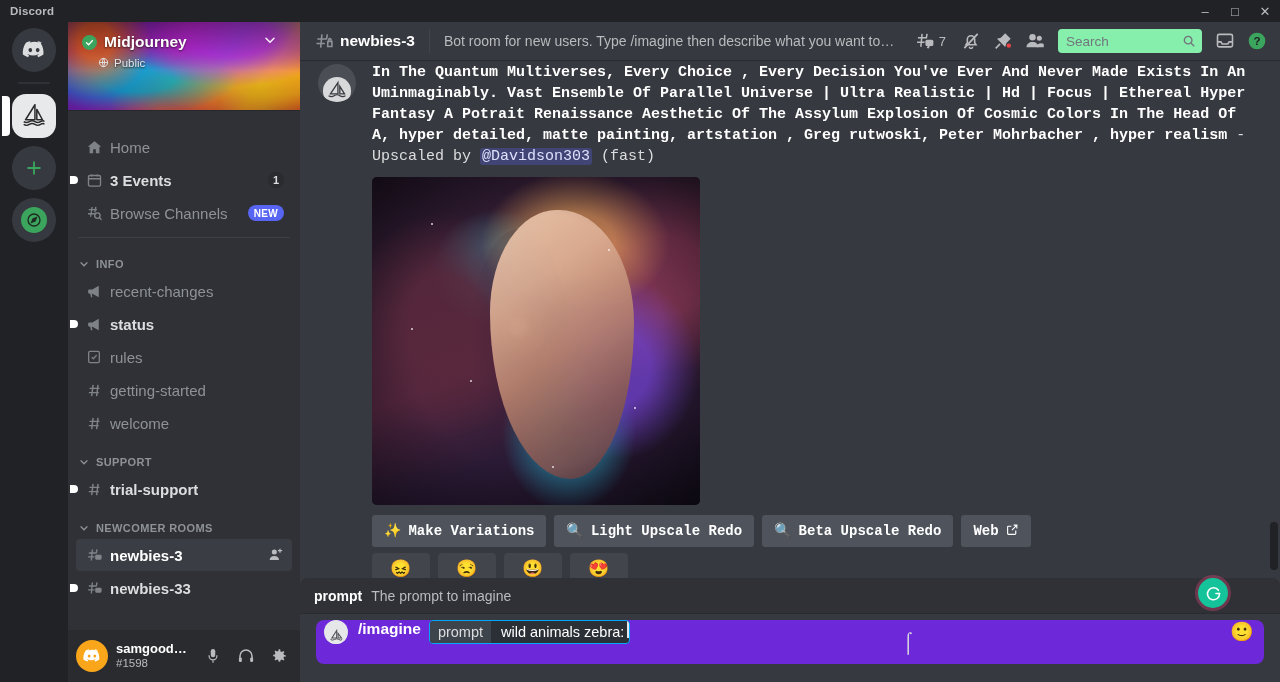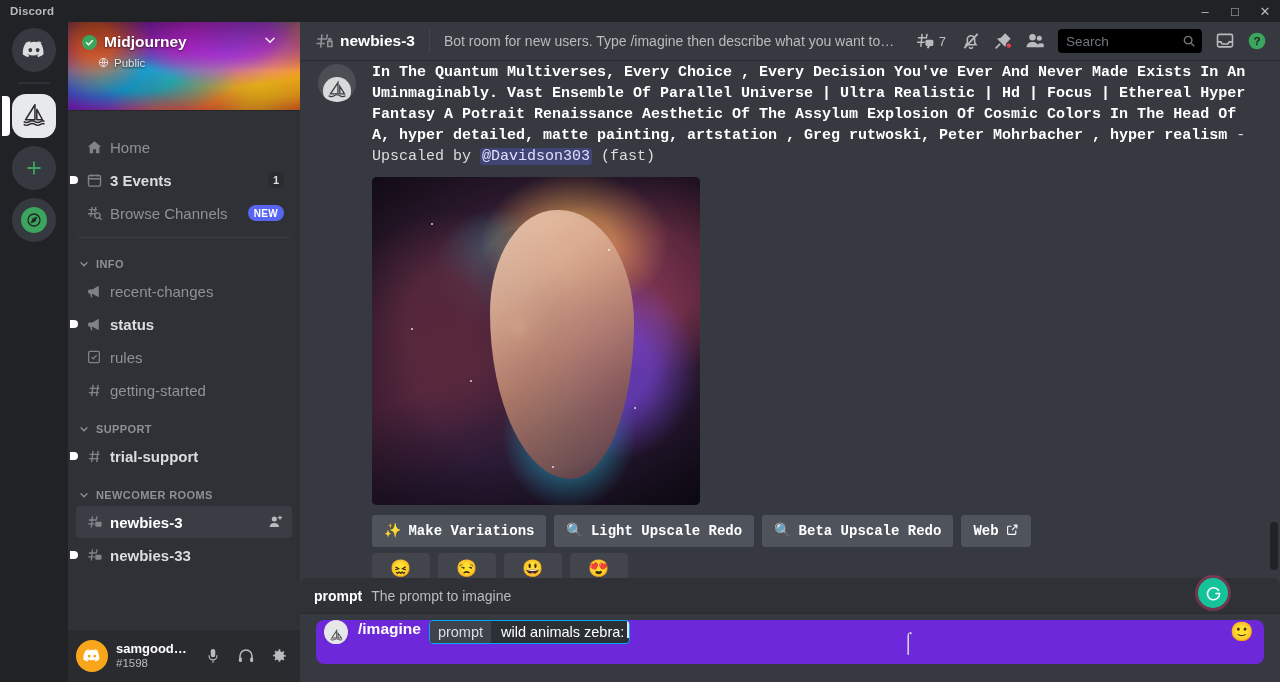--- a/index.html
+++ b/index.html
@@ -145,21 +145,21 @@
   #chan-name { color: #fff; font-size: 15.5px; font-weight: bold; }
   #chan-sep { width: 1px; height: 24px; background: #42454a; margin: 0 14px; }
   #chan-topic {
     color: #b9bbbe; font-size: 14px; white-space: nowrap; overflow: hidden;
     text-overflow: ellipsis; max-width: 452px;
   }
   #chan-actions { margin-left: auto; display: flex; align-items: center; gap: 2px; }
   .hdr-btn { width: 30px; height: 30px; display: flex; align-items: center; justify-content: center; color: #b9bbbe; border-radius: 4px; position: relative; }
   .threads-count { color: #b9bbbe; font-size: 13px; margin: 0 8px 0 -3px; }
   #search-box {
-    width: 144px; height: 24px; background: #000000; border-radius: 4px;
+    width: 144px; height: 24px; background: #86efac; border-radius: 4px;
     display: flex; align-items: center; padding: 0 6px 0 8px; margin: 0 6px;
   }
   #search-placeholder { color: #72767d; font-size: 13.5px; }
   #search-icon { margin-left: auto; color: #72767d; display: flex; }
   .help-btn { color: #3ba55d; }
 
   
   #messages { flex: 1 1 auto; position: relative; overflow: hidden; }
   #msg-scroll { position: absolute; inset: 0; padding: 0 16px 0 0; }
   .message { display: flex; padding: 2px 16px 0 16px; position: relative; }
@@ -425,20 +425,28 @@
 
       <div class="nav-row">
         <span class="ico">
           <svg width="17" height="17" viewBox="0 0 24 24" fill="none" stroke="currentColor" stroke-width="2">
               <path d="M5 9h14M4 15h14M10 4 8 20M17 4l-2 16"></path>
             </svg>
         </span>
         <span class="lbl">getting-started</span>
       </div>
 
+      <div class="nav-row">
+        <span class="ico">
+          <svg width="17" height="17" viewBox="0 0 24 24" fill="none" stroke="currentColor" stroke-width="2">
+              <path d="M5 9h14M4 15h14M10 4 8 20M17 4l-2 16"></path>
+            </svg>
+        </span>
+        <span class="lbl">welcome</span>
+      </div>
 
       <div class="cat-row">
         <svg width="12" height="12" viewBox="0 0 24 24" fill="none" stroke="currentColor" stroke-width="2.5" stroke-linecap="round">
             <path d="M6 9.5 12 15.5 18 9.5"></path>
           </svg>
         <span>SUPPORT</span>
       </div>
 
       <div class="nav-row bold">
         <span class="unread-dot"></span>

